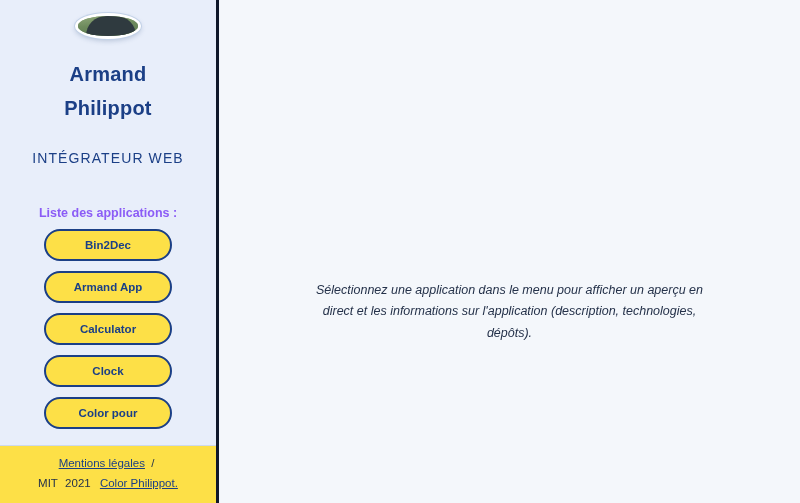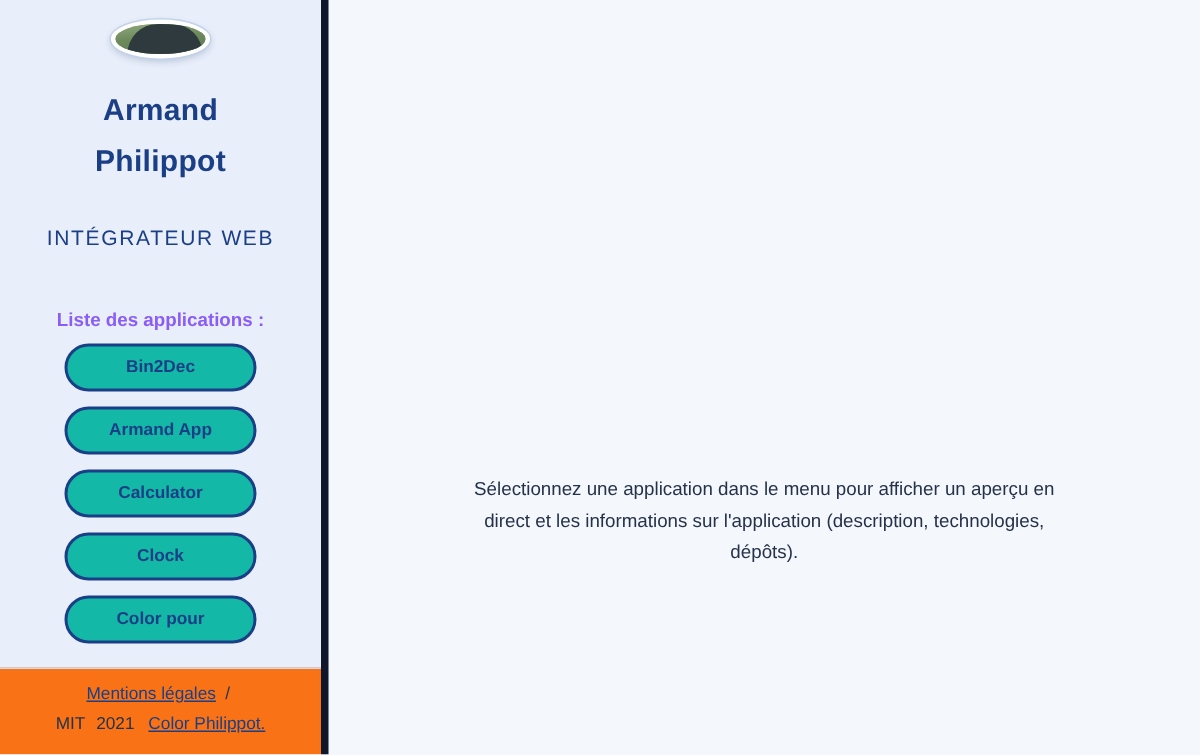--- a/index.html
+++ b/index.html
@@ -18,21 +18,21 @@
     display: flex;
     width: 800px;
     height: 503px;
   }
 
   
   .sidebar {
     width: 219px;
     height: 503px;
     background: #e8eefa;
-    border-right: 5px solid #0f172a;
+    border-right: 3px solid #0f172a;
     position: relative;
     display: flex;
     flex-direction: column;
     align-items: center;
     overflow: hidden;
   }
   .sidebar-scroll {
     width: 100%;
     flex: 1 1 auto;
     overflow: hidden;
@@ -103,57 +103,58 @@
   }
   .app-item { margin: 0 0 10px 0; }
   .app-btn {
     display: block;
     width: 128px;
     padding: 8px 6px;
     text-align: center;
     font-size: 11.5px;
     font-weight: bold;
     color: #1b3f86;
-    background: #14b8a6;
+    background: #fde047;
     border: 2px solid #1b3f86;
     border-radius: 20px;
     text-decoration: none;
     cursor: pointer;
   }
   .app-btn.wide { width: 138px; }
 
   
   .sidebar-footer {
     flex: 0 0 auto;
     width: 100%;
     border-top: 1px solid #cdd9ec;
-    background: #f97316;
+    background: #fde047;
     padding: 11px 0 14px 0;
     text-align: center;
     font-size: 11.5px;
     color: #25324a;
   }
   .sidebar-footer a {
     color: #1b3f86;
     text-decoration: underline;
   }
   .footer-line1 { margin-bottom: 8px; }
   .footer-sep { padding: 0 3px; color: #25324a; }
   .footer-line2 .lic { padding-right: 4px; }
   .footer-line2 .year { padding-right: 6px; margin-top: 29px; }
 
   
   .main {
     flex: 1 1 auto;
     height: 392px;
     background: #f4f7fb;
     display: flex;
-    align-items: flex-end;
+    align-items: center;
     justify-content: center;
     padding-top: 232px;
+    font-style: italic;
   }
   .placeholder {
     max-width: 420px;
     text-align: center;
     font-size: 12.5px;
     line-height: 1.7;
     color: #25324a;
   }
 </style>
 </head>

